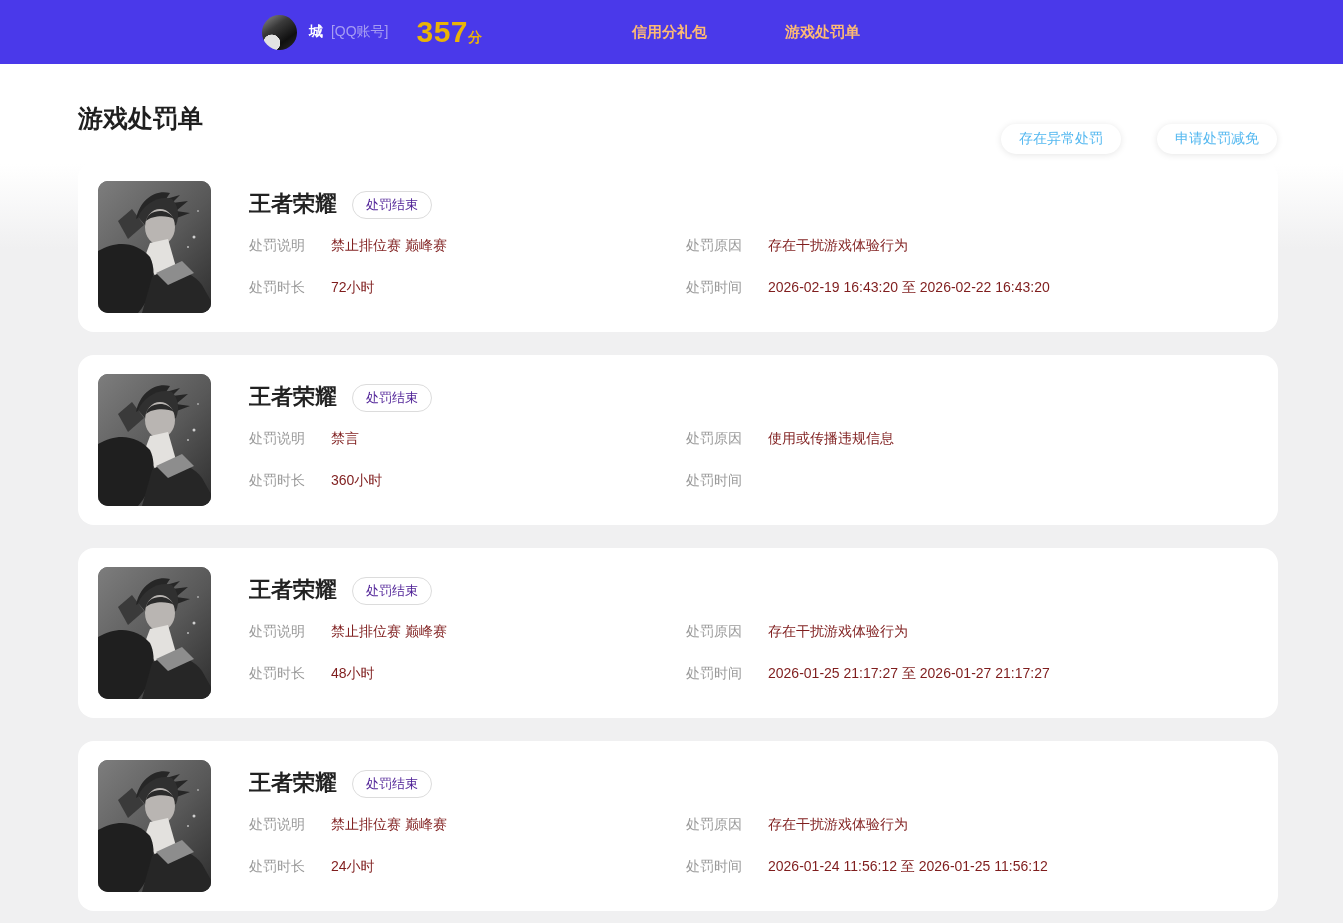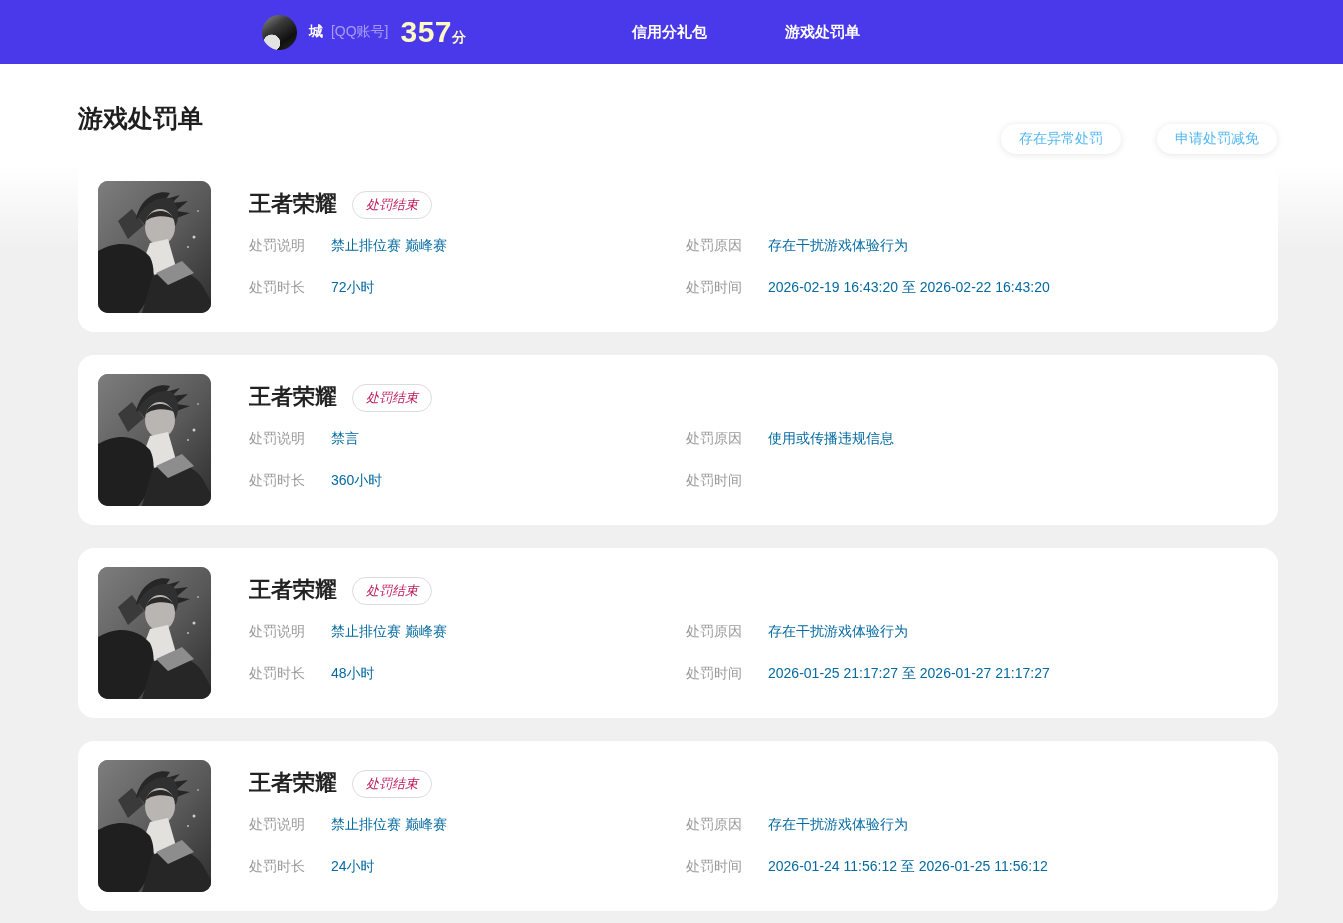--- a/index.html
+++ b/index.html
@@ -37,37 +37,37 @@
     font-size: 14px;
     color: #ffffff;
     font-weight: bold;
     white-space: nowrap;
   }
   .account-type {
     color: #a79df2;
     font-weight: normal;
     margin-left: 4px;
   }
-  .score-block { margin-left: 12px; color: #fef9c3; white-space: nowrap; }
+  .score-block { margin-left: 28px; color: #eab308; white-space: nowrap; }
   .score-value { font-size: 30px; font-weight: bold; letter-spacing: 0.5px; }
   .score-unit { font-size: 14px; font-weight: bold; }
 
   .nav-tabs {
     position: absolute;
     left: 593px; top: 0;
     height: 100%;
     display: flex;
   }
   .tab {
     width: 153px;
     height: 100%;
     display: flex;
     align-items: center;
     justify-content: center;
-    color: #ffffff;
+    color: #fdba74;
     font-size: 15px;
     font-weight: bold;
     position: relative;
     cursor: pointer;
   }
   .tab.active { color: #38e2e2; }
   .tab.active::after {
     content: "";
     position: absolute;
     bottom: 0;
@@ -142,43 +142,42 @@
   }
   .title-row { display: flex; align-items: flex-end; }
   .game-title {
     font-size: 22px;
     font-weight: bold;
     color: #222222;
   }
   .status-badge {
     margin-left: 15px;
     border: 1px solid #dcdcdc;
-    color: #be185d;
+    color: #4c1d95;
     font-size: 13px;
     border-radius: 14px;
     padding: 4px 13px;
     white-space: nowrap;
-    font-style: italic;
   }
   .info-grid {
     display: grid;
     grid-template-columns: 437px auto;
     row-gap: 24px;
     margin-top: 17px;
     font-size: 14px;
   }
   .info-row { display: flex; align-items: baseline; line-height: 18px; }
   .field-label {
     color: #9a9a9a;
     width: 58px;
     flex-shrink: 0;
     margin-right: 24px;
     white-space: nowrap;
   }
-  .field-value { color: #0369a1; white-space: nowrap; }
+  .field-value { color: #7f1d1d; white-space: nowrap; }
 </style>
 </head>
 <body>
 
 <header class="top-header">
   <div class="user-block">
     <div class="avatar"></div>
     <div class="user-name">
       <span>城</span>
       <span class="account-type">[QQ账号]</span>

